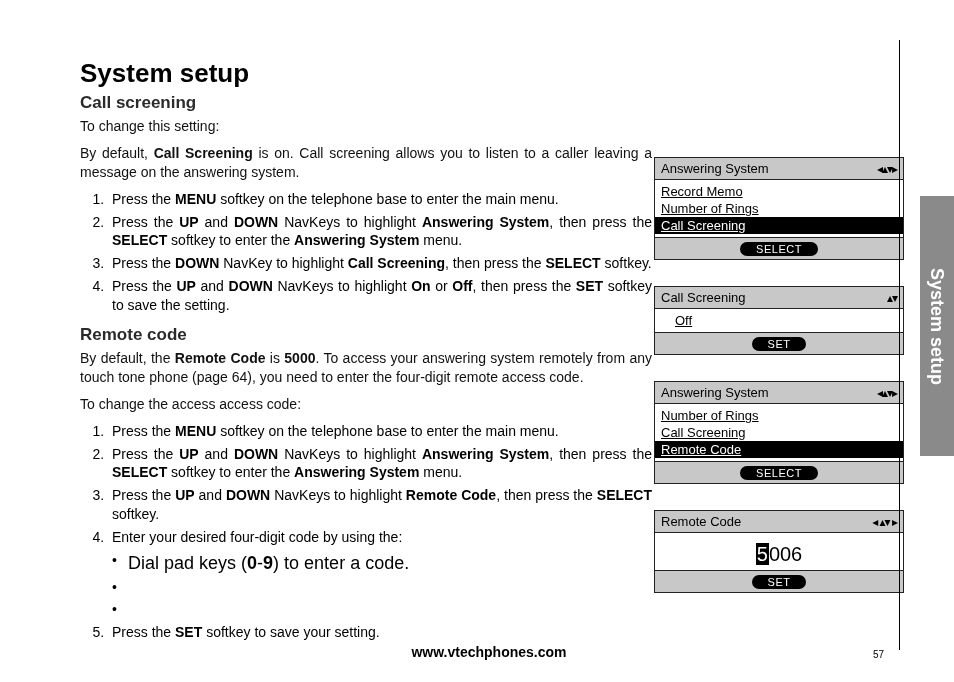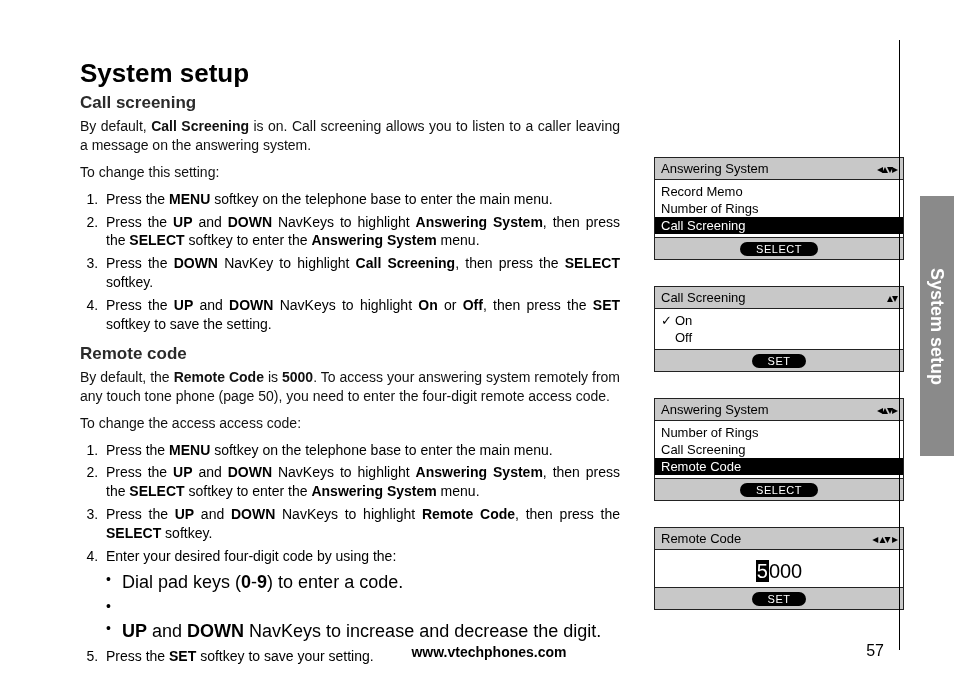--- a/index.html
+++ b/index.html
@@ -1,26 +1,26 @@
 <!DOCTYPE html>
 <html><head>
 <meta charset="utf-8">
 <style>
   * { box-sizing: border-box; margin: 0; padding: 0; }
   html, body { width: 954px; height: 682px; font-family: Arial, Helvetica, sans-serif; background: #fff; color: #000; }
   .page { position: relative; width: 954px; height: 682px; }
   .content { padding: 58px 50px 0 80px; }
-  .main-row { display: flex; gap: 34px; }
+  .main-row { display: flex; gap: 2px; }
   .left-col { width: 592px; }
   .right-col { width: 250px; padding-top: 64px; }
   .h1 { font-size: 26px; font-weight: bold; margin-bottom: 4px; }
   .h2 { font-size: 17px; font-weight: bold; margin-bottom: 4px; color: #2b2b2b; }
   .para { font-size: 14px; line-height: 1.35; text-align: justify; margin-bottom: 8px; color: #111; }
   .para span.b { font-weight: bold; }
-  ol { list-style-position: outside; margin-left: 22px; margin-bottom: 10px; }
+  ol { list-style-position: outside; margin-left: 28px; margin-bottom: 10px; }
   ol li { font-size: 14px; line-height: 1.35; text-align: justify; padding-left: 4px; margin-bottom: 4px; }
   ol li span.b { font-weight: bold; }
   .remote-h2 { margin-top: 4px; }
   .sublist { margin-top: 4px; }
   .sublist .bullet-row { display: flex; margin-bottom: 3px; }
   .sublist .bullet-dot { width: 16px; flex-shrink: 0; }
   .sublist .bullet-text { font-size: 18px; line-height: 1.35; }
 
   .screen {
     border: 1px solid #222;
@@ -31,21 +31,21 @@
   }
   .screen .title-bar {
     background: #c8c8c8;
     border-bottom: 1px solid #222;
     padding: 3px 6px;
     display: flex;
     justify-content: space-between;
     align-items: center;
   }
   .screen .body-area { padding: 3px 6px; }
-  .screen .row { padding: 1px 0; }
+  .screen .row { padding: 1px 0; text-decoration: underline; }
   .screen .row.hl { background: #000; color: #fff; margin: 0 -6px; padding: 1px 6px; }
   .screen .row .check { display: inline-block; width: 14px; }
   .screen .row .indent { display:inline-block; width:14px; }
   .screen .btn-bar {
     background: #c8c8c8;
     border-top: 1px solid #222;
     padding: 3px 0;
     text-align: center;
   }
   .screen .btn-bar .btn {
@@ -99,58 +99,58 @@
     left: 12px;
     width: 954px;
     text-align: center;
     font-size: 14px;
     font-weight: bold;
   }
   .page-num {
     position: absolute;
     bottom: 22px;
     right: 70px;
-    font-size: 16px;
+    font-size: 10px;
   }
 </style>
 </head>
 <body>
 
 <div class="page">
   <div class="divider"></div>
 
   <div class="content">
     <div class="h1">System setup</div>
 
     <div class="main-row">
       <div class="left-col">
 
         <div class="h2">Call screening</div>
+        <div class="para">To change this setting:</div>
         <div class="para">
           <span>By default, </span><span class="b">Call Screening</span><span> is on. Call screening allows you to listen to a caller leaving a message on the answering system.</span>
         </div>
-        <div class="para">To change this setting:</div>
         <ol>
           <li>
             <span>Press the </span><span class="b">MENU</span><span> softkey on the telephone base to enter the main menu.</span>
           </li>
           <li>
             <span>Press the </span><span class="b">UP</span><span> and </span><span class="b">DOWN</span><span> NavKeys to highlight </span><span class="b">Answering System</span><span>, then press the </span><span class="b">SELECT</span><span> softkey to enter the </span><span class="b">Answering System</span><span> menu.</span>
           </li>
           <li>
             <span>Press the </span><span class="b">DOWN</span><span> NavKey to highlight </span><span class="b">Call Screening</span><span>, then press the </span><span class="b">SELECT</span><span> softkey.</span>
           </li>
           <li>
             <span>Press the </span><span class="b">UP</span><span> and </span><span class="b">DOWN</span><span> NavKeys to highlight </span><span class="b">On</span><span> or </span><span class="b">Off</span><span>, then press the </span><span class="b">SET</span><span> softkey to save the setting.</span>
           </li>
         </ol>
 
         <div class="h2 remote-h2">Remote code</div>
         <div class="para">
-          <span>By default, the </span><span class="b">Remote Code</span><span> is </span><span class="b">5000</span><span>. To access your answering system remotely from any touch tone phone (page 50), you need to enter the four-digit remote access code.</span>
+          <span>By default, the </span><span class="b">Remote Code</span><span> is </span><span class="b">5000</span><span>. To access your answering system remotely from any touch tone phone (page 64), you need to enter the four-digit remote access code.</span>
         </div>
         <div class="para">To change the access access code:</div>
         <ol>
           <li>
             <span>Press the </span><span class="b">MENU</span><span> softkey on the telephone base to enter the main menu.</span>
           </li>
           <li>
             <span>Press the </span><span class="b">UP</span><span> and </span><span class="b">DOWN</span><span> NavKeys to highlight </span><span class="b">Answering System</span><span>, then press the </span><span class="b">SELECT</span><span> softkey to enter the </span><span class="b">Answering System</span><span> menu.</span>
           </li>
           <li>
@@ -163,23 +163,20 @@
                 <div class="bullet-dot">•</div>
                 <div class="bullet-text">
                   <span>Dial pad keys (</span><span class="b">0</span><span>-</span><span class="b">9</span><span>) to enter a code.</span>
                 </div>
               </div>
               <div class="bullet-row">
                 <div class="bullet-dot">•</div>
               </div>
               <div class="bullet-row">
                 <div class="bullet-dot">•</div>
-                <div class="bullet-text">
-                  <span class="b">UP</span><span> and </span><span class="b">DOWN</span><span> NavKeys to increase and decrease the digit.</span>
-                </div>
               </div>
             </div>
           </li>
           <li>
             <span>Press the </span><span class="b">SET</span><span> softkey to save your setting.</span>
           </li>
         </ol>
       </div>
 
       <div class="right-col">
@@ -196,21 +193,20 @@
           </div>
           <div class="btn-bar"><span class="btn">SELECT</span></div>
         </div>
 
         <div class="screen">
           <div class="title-bar">
             <span>Call Screening</span>
             <span class="nav-glyphs">▴▾</span>
           </div>
           <div class="body-area">
-            <div class="row"><span class="check">✓</span><span>On</span></div>
             <div class="row"><span class="indent"></span><span>Off</span></div>
           </div>
           <div class="btn-bar"><span class="btn">SET</span></div>
         </div>
 
         <div class="screen" style="margin-top:10px;">
           <div class="title-bar">
             <span>Answering System</span>
             <span class="nav-glyphs">◂▴▾▸</span>
           </div>
@@ -221,21 +217,21 @@
           </div>
           <div class="btn-bar"><span class="btn">SELECT</span></div>
         </div>
 
         <div class="screen code-screen">
           <div class="title-bar">
             <span>Remote Code</span>
             <span class="nav-glyphs">◂ ▴▾ ▸</span>
           </div>
           <div class="code-display">
-            <span class="cursor">5</span><span>000</span>
+            <span class="cursor">5</span><span>006</span>
           </div>
           <div class="btn-bar"><span class="btn">SET</span></div>
         </div>
 
       </div>
     </div>
   </div>
 
   <div class="side-tab">
     <span>System setup</span>

